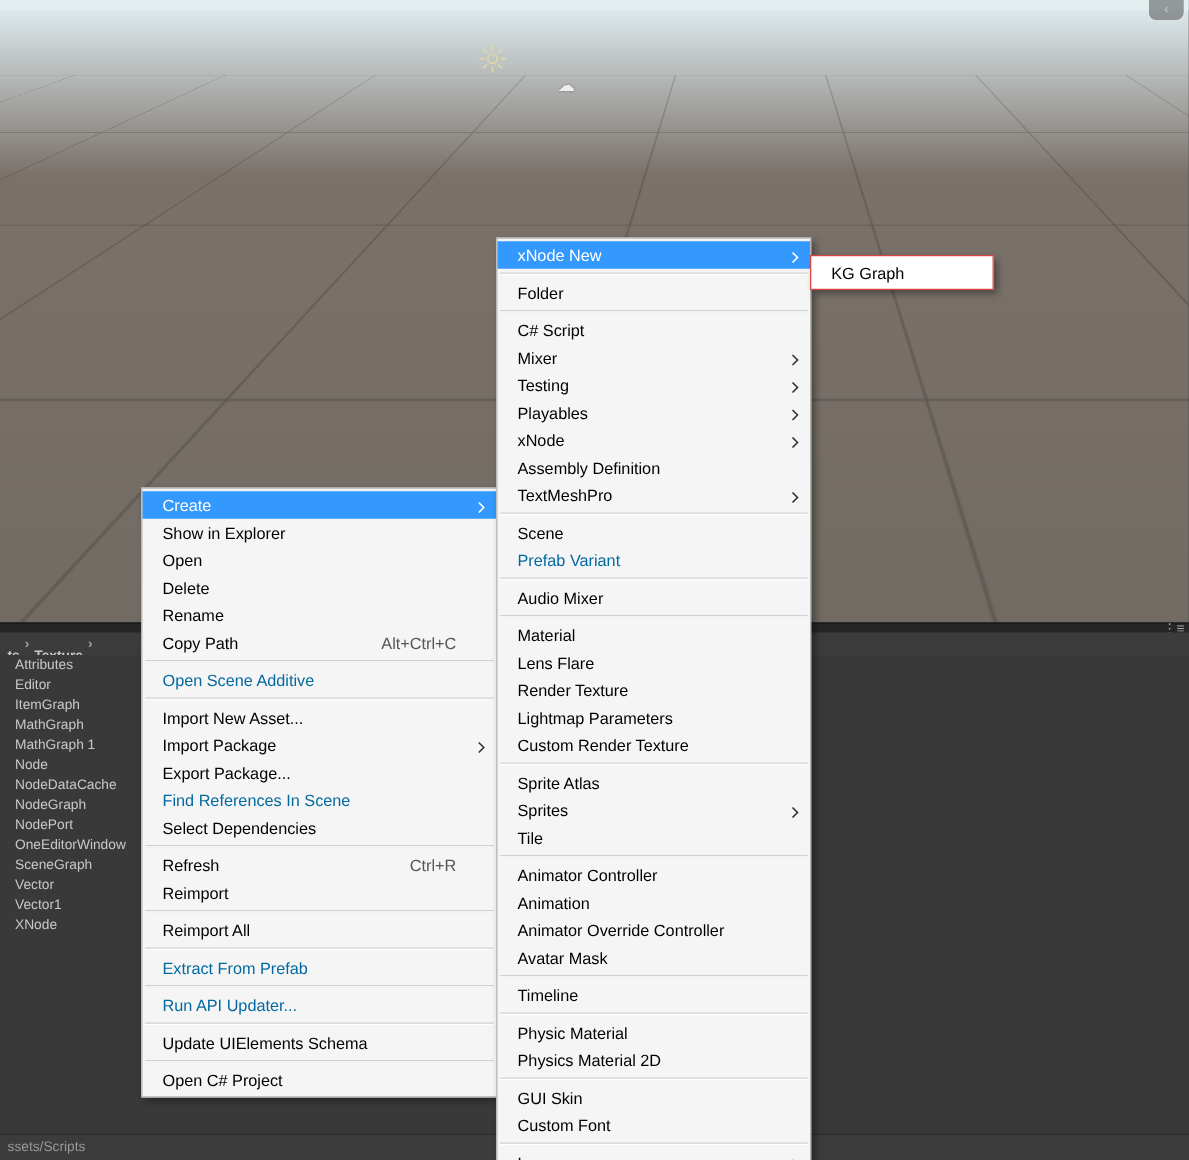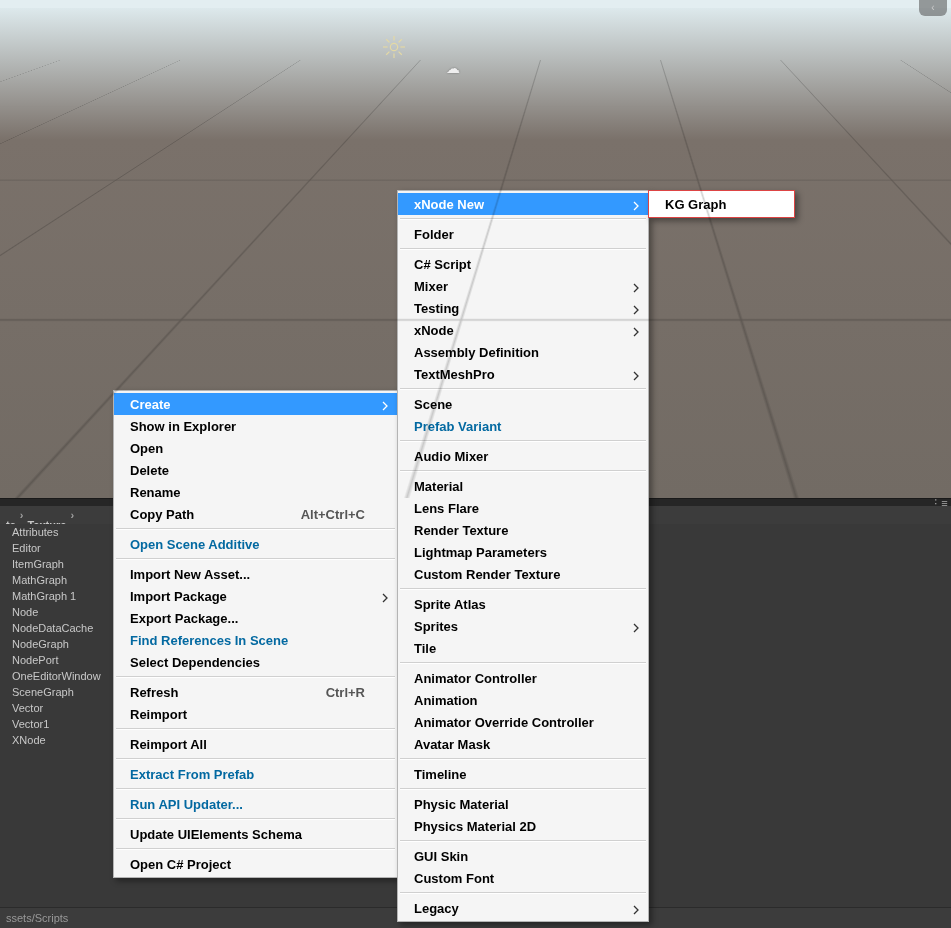--- a/index.html
+++ b/index.html
@@ -119,36 +119,35 @@
     padding:2px 0;
     color:#000;
   }
   .menu .row {
     height:22px;
     display:flex;
     align-items:center;
     padding:0 32px 0 16px;
     position:relative;
     white-space:nowrap;
-    font-weight:bold;
   }
   .menu .row .lbl { flex:1; }
   .menu .row .shortcut { color:#555; margin-left:46px; }
   .menu .row.hover { background:#3399ff; color:#fff; }
   .menu .row.hover .arrow svg path { stroke:#fff; }
   .menu .row.disabled { color:#0369a1; }
   .menu .sep-line { height:1px; margin:3px 2px; background:#d0d0d0; border-bottom:1px solid #fff; }
   .menu .arrow {
     position:absolute; right:8px; top:6px; width:8px; height:10px;
   }
   .menu .arrow svg { width:8px; height:10px; }
 
   .menu1 { left:113px; top:390px; width:283px; }
   .menu2 { left:397px; top:190px; width:250px; }
-  .menu3 { left:648px; top:190px; width:145px; border:1px solid #d44; background:#fff; }
+  .menu3 { left:648px; top:204px; width:145px; border:1px solid #d44; background:#fff; }
   .menu3 .row { height:22px; }
 </style>
 </head>
 <body>
 
 <div class="scene-view">
   <div class="sky"></div>
   <div class="grid"></div>
   <span class="sun-gizmo">
     <svg viewBox="0 0 24 24">
@@ -300,20 +299,26 @@
           <path d="M2 1 L6 5 L2 9" fill="none" stroke="#333" stroke-width="1.3"></path>
         </svg></span>
     </div>
     <div class="row">
       <span class="lbl">Testing</span>
       <span class="arrow"><svg viewBox="0 0 8 10">
           <path d="M2 1 L6 5 L2 9" fill="none" stroke="#333" stroke-width="1.3"></path>
         </svg></span>
     </div>
     <div class="row">
+      <span class="lbl">Playables</span>
+      <span class="arrow"><svg viewBox="0 0 8 10">
+          <path d="M2 1 L6 5 L2 9" fill="none" stroke="#333" stroke-width="1.3"></path>
+        </svg></span>
+    </div>
+    <div class="row">
       <span class="lbl">xNode</span>
       <span class="arrow"><svg viewBox="0 0 8 10">
           <path d="M2 1 L6 5 L2 9" fill="none" stroke="#333" stroke-width="1.3"></path>
         </svg></span>
     </div>
     <div class="row">
       <span class="lbl">Assembly Definition</span>
     </div>
     <div class="row">
       <span class="lbl">TextMeshPro</span>

